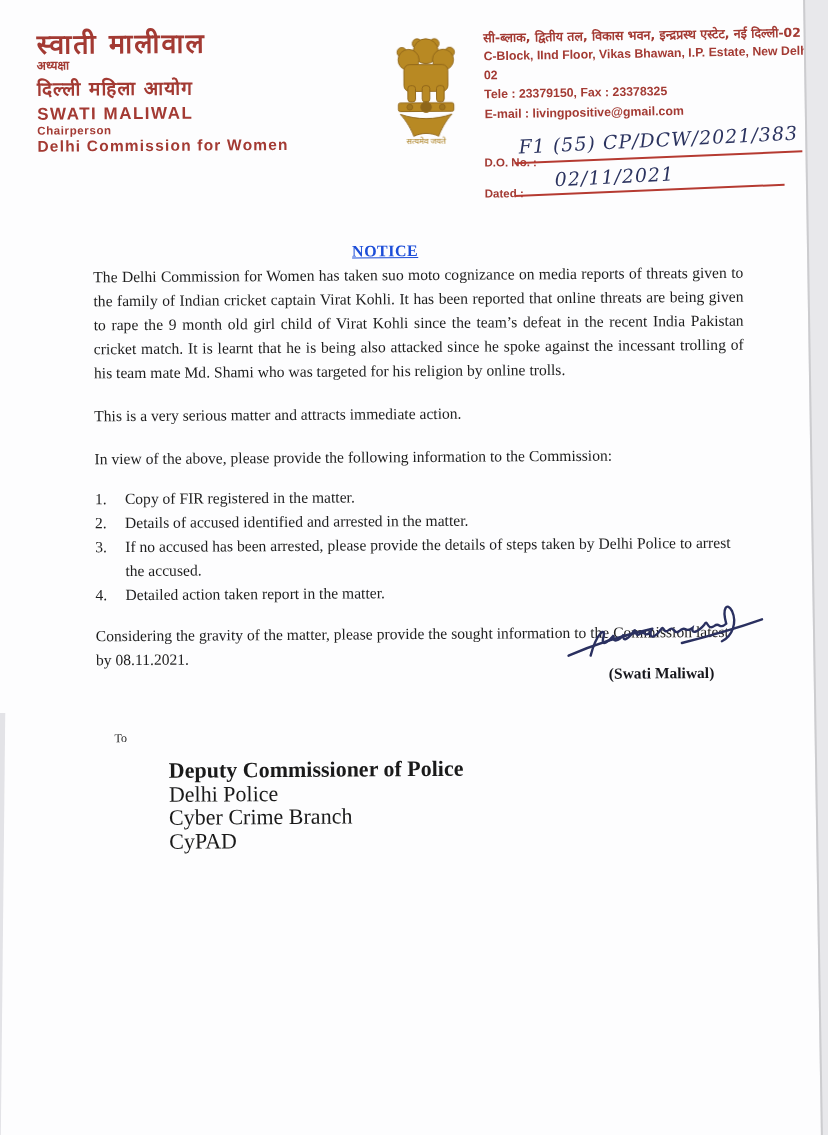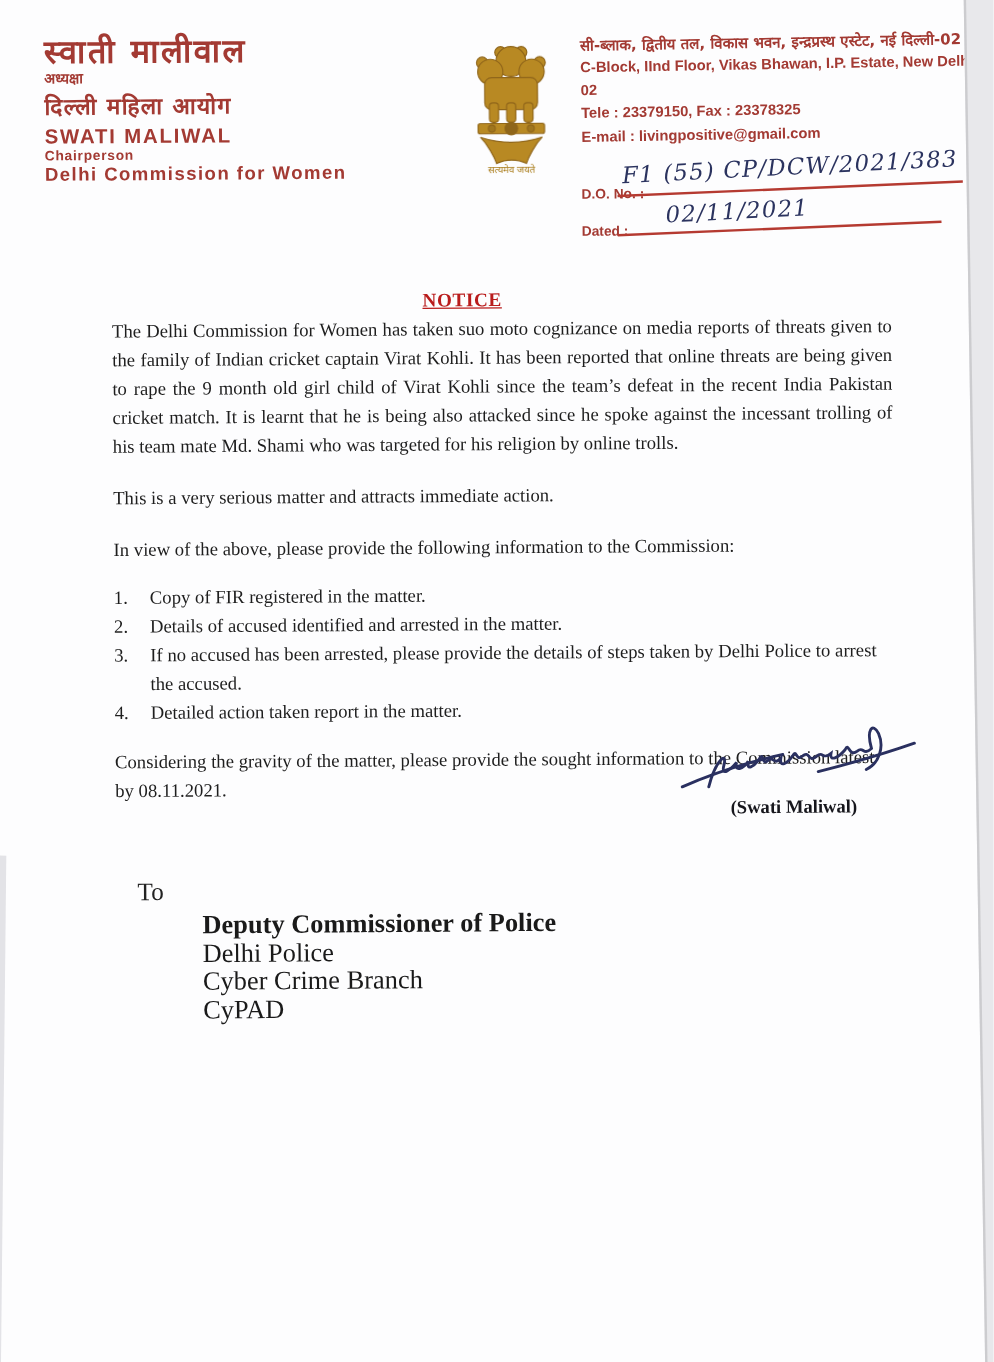--- a/index.html
+++ b/index.html
@@ -31,38 +31,38 @@
   .do-row{position:absolute;left:487px;width:330px;font-family:"Liberation Sans",sans-serif;}
   .do-label{position:absolute;left:0;top:10px;font-size:11.5px;font-weight:bold;color:#a33a33;margin-top:15px;}
   .do-line{position:absolute;left:30px;top:26px;width:288px;border-bottom:2px solid #b53a31;transform:rotate(-2deg);}
   .do-value{position:absolute;left:34px;top:-2px;width:290px;font-family:"DejaVu Serif",serif;
             font-style:italic;font-size:19px;letter-spacing:1px;color:#2b335f;transform:rotate(-2.5deg);white-space:nowrap;}
   .dated-value{left:70px;top:0;}
 
   
   .notice-head{position:absolute;left:95px;top:242px;width:648px;text-align:center;}
   .notice-head span{display:inline-block;transform:translateX(-32px);font-size:16px;font-weight:bold;
-                    letter-spacing:.5px;text-decoration:underline;color:#b91c1c;}
+                    letter-spacing:.5px;text-decoration:underline;color:#1d4ed8;}
   .body{position:absolute;left:95px;top:263px;width:650px;font-size:15.6px;line-height:24px;color:#1e1e1e;}
   .body p{margin:0;}
   .p1{text-align:justify;}
   .p2{margin-top:19px !important;}
   .p3{margin-top:19px !important;}
   ol.req{margin:16px 0 0 0;padding:0;list-style:none;}
   ol.req li{display:flex;margin:0;}
   ol.req .num{width:30px;flex:0 0 30px;}
   .closing{margin-top:17px !important;}
 
   
   .sig{position:absolute;left:562px;top:602px;width:210px;height:64px;}
   .sig-name{position:absolute;left:588px;top:666px;width:145px;text-align:center;
             font-weight:bold;font-size:15.5px;color:#16161c;}
 
   
-  .to{position:absolute;left:113px;top:729px;font-size:21px;}
+  .to{position:absolute;left:113px;top:729px;font-size:12px;}
   .addr{position:absolute;left:167px;top:757px;font-size:22px;line-height:23.5px;color:#1a1a1a;}
   .addr .l0{font-weight:bold;}
 </style>
 </head>
 <body>
 
 <div class="shot">
   <div class="paper">
 
     <div class="hdr-left">

